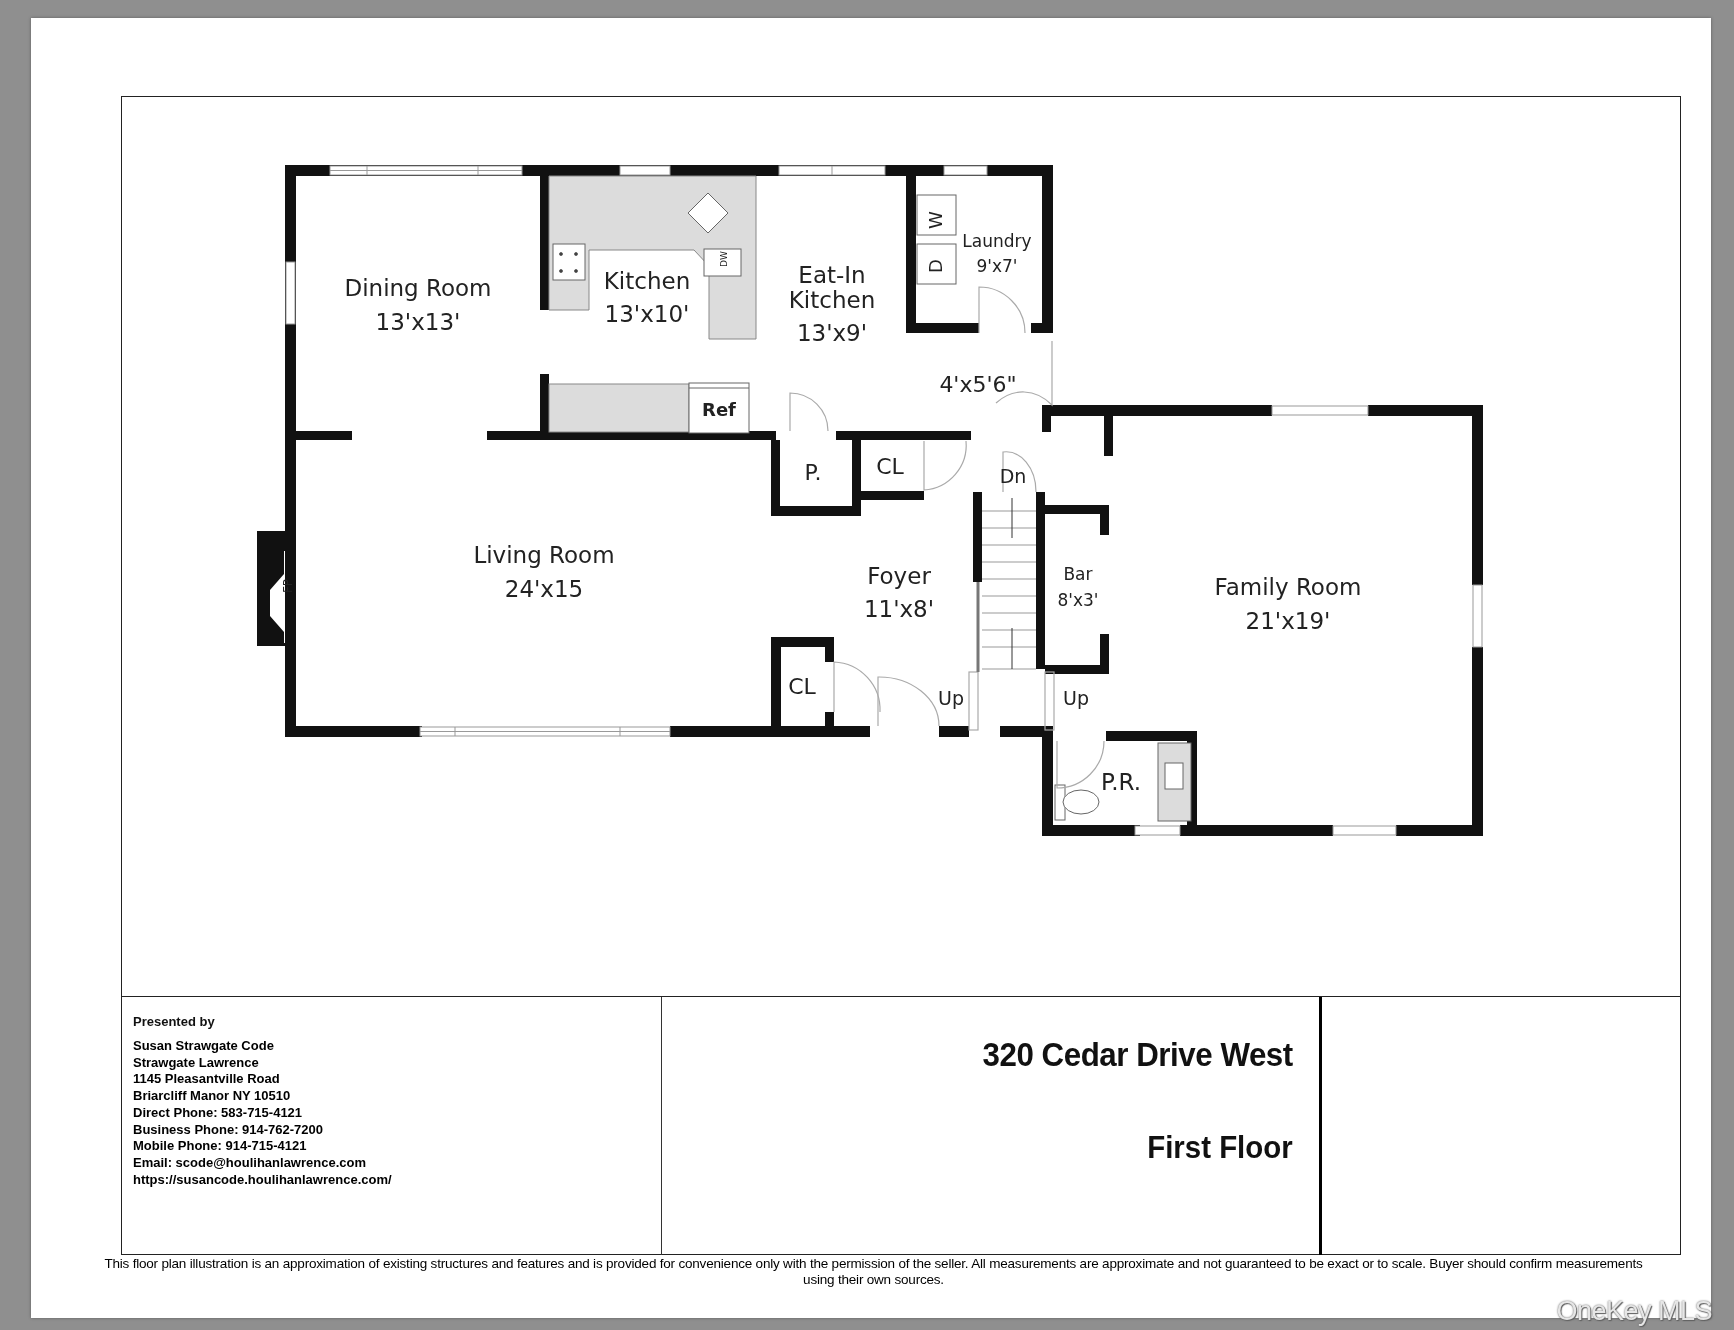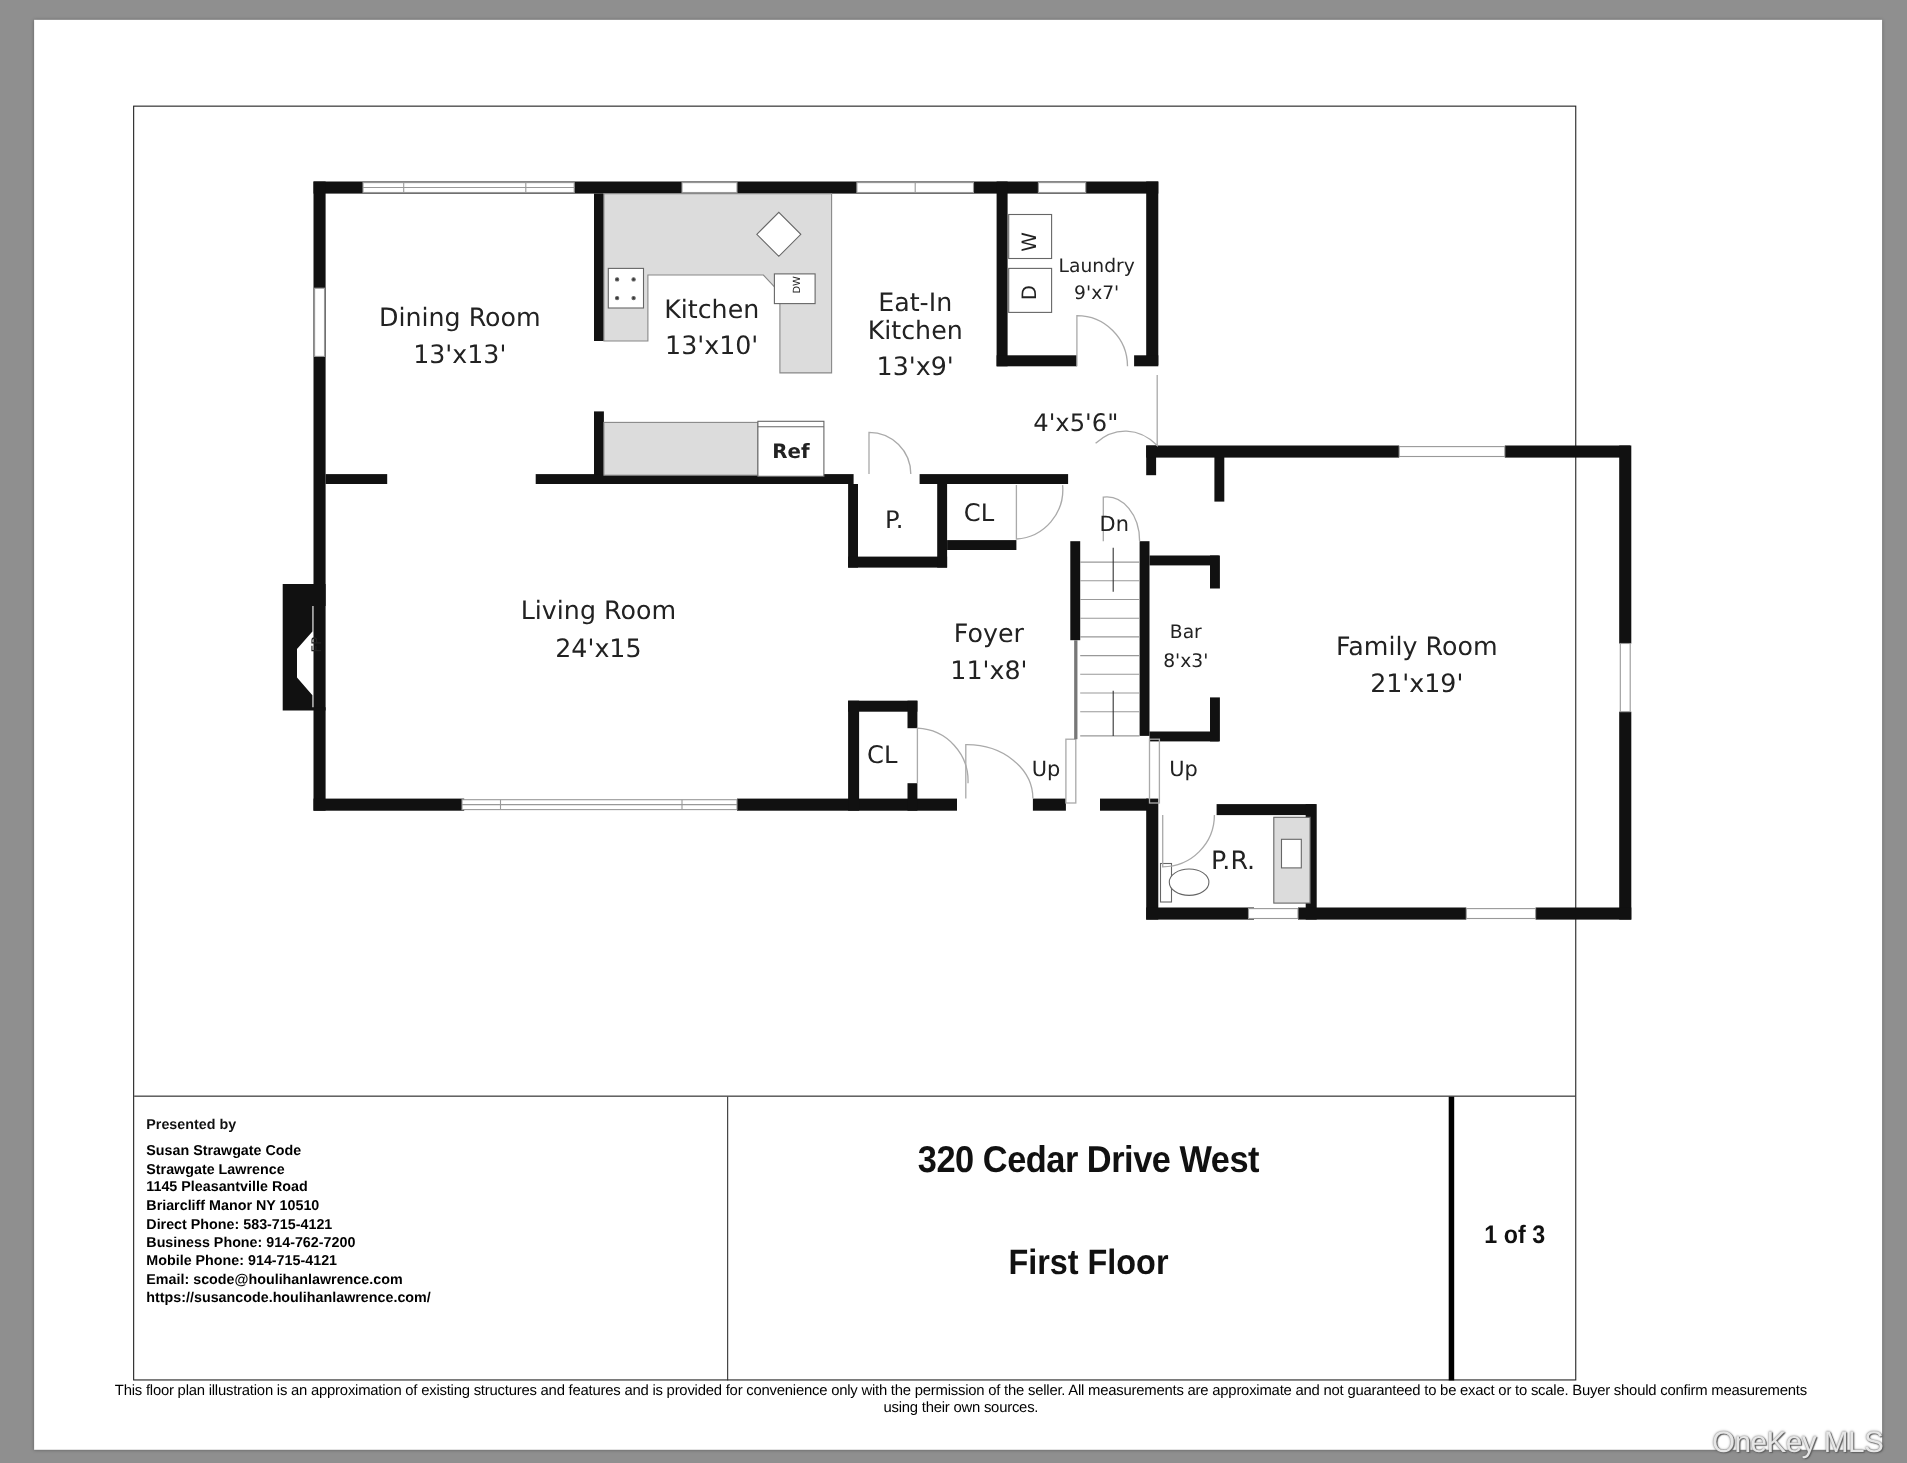--- a/index.html
+++ b/index.html
@@ -10,35 +10,35 @@
     font-family: "Liberation Sans", sans-serif;
   }
   .page {
     position: absolute; left: 31px; top: 18px;
     width: 1680px; height: 1300px;
     background: #ffffff;
     box-shadow: 0 0 3px rgba(0,0,0,0.35);
   }
   .sheet {
     position: absolute; left: 90px; top: 78px;
-    width: 1312px; height: 1159px;
+    width: 1560px; height: 1159px;
     border: 1.5px solid #222;
     box-sizing: border-box;
   }
   .plan-area {
     position: absolute; left: 0; top: 0; width: 100%; height: 900px;
   }
   .title-block {
     position: absolute; left: 0; top: 899px; width: 100%; height: 258px;
     border-top: 1.5px solid #222;
     display: flex;
   }
   .tb-cell { position: relative; box-sizing: border-box; height: 100%; }
   .tb-presenter { width: 540px; border-right: 1px solid #333; padding: 17px 0 0 11px; }
-  .tb-address { width: 660px; border-right: 5px solid #000000; text-align: center; }
+  .tb-address { width: 660px; border-right: 3px solid #000000; text-align: right; }
   .tb-page { flex: 1; text-align: center; }
   .presented-by { font-weight: bold; font-size: 13px; color: #111; margin-bottom: 9px; }
   .contact-line { font-weight: bold; font-size: 13px; color: #000000; line-height: 16.7px; white-space: nowrap; }
   .address {
     position: absolute; left: 0; right: 0; top: 38px;
     font-weight: bold; font-size: 34px; color: #111; letter-spacing: -0.5px;
     transform: scaleX(0.92);
   }
   .floor-name {
     position: absolute; left: 0; right: 0; top: 132px;
@@ -79,23 +79,20 @@
         <div class="contact-line">Briarcliff Manor NY 10510</div>
         <div class="contact-line">Direct Phone: 583-715-4121</div>
         <div class="contact-line">Business Phone: 914-762-7200</div>
         <div class="contact-line">Mobile Phone: 914-715-4121</div>
         <div class="contact-line">Email: scode@houlihanlawrence.com</div>
         <div class="contact-line">https://susancode.houlihanlawrence.com/</div>
       </div>
       <div class="tb-cell tb-address">
         <div class="address">320 Cedar Drive West</div>
         <div class="floor-name">First Floor</div>
-      </div>
-      <div class="tb-cell tb-page">
-        <div class="page-count">1 of 3</div>
       </div>
     </div>
   </div>
 
   <div class="disclaimer">This floor plan illustration is an approximation of existing structures and features and is provided for convenience only with the permission of the seller. All measurements are approximate and not guaranteed to be exact or to scale. Buyer should confirm measurements using their own sources.</div>
 </div>
 
 <svg width="1734" height="1330" viewBox="0 0 1734 1330" style="position:absolute;left:0;top:0;pointer-events:none;">
   <g fill="#111">
 

